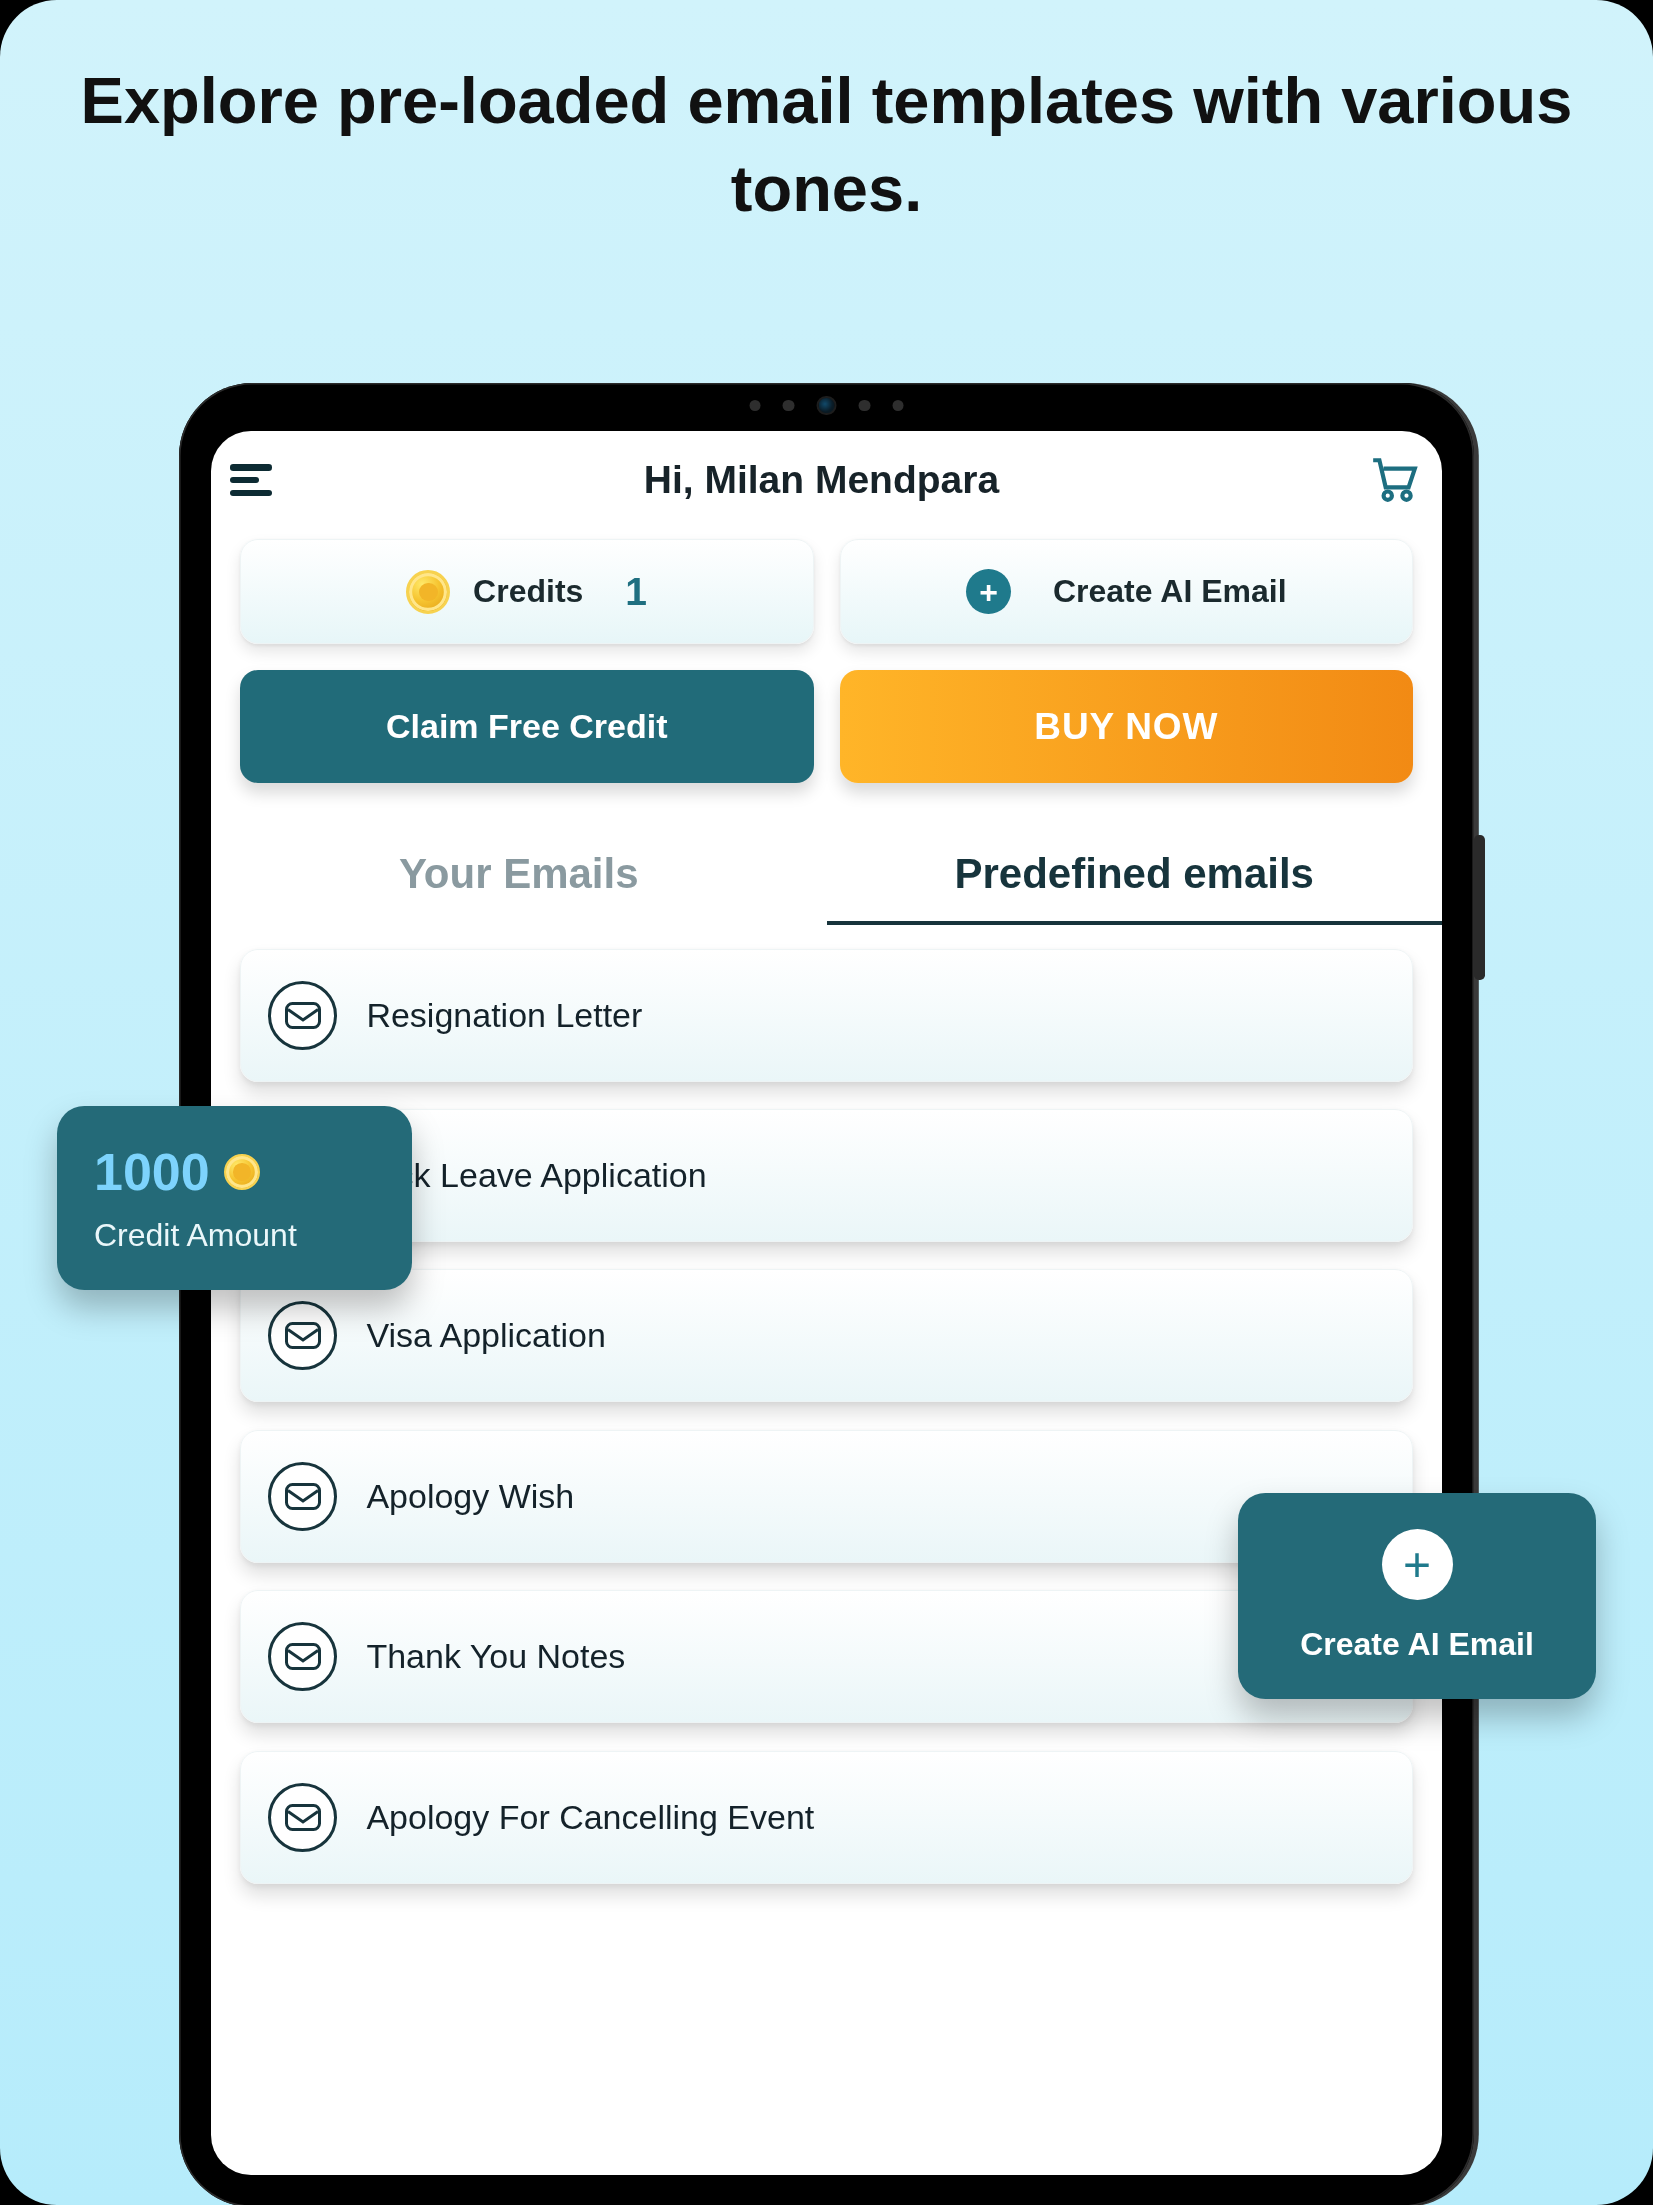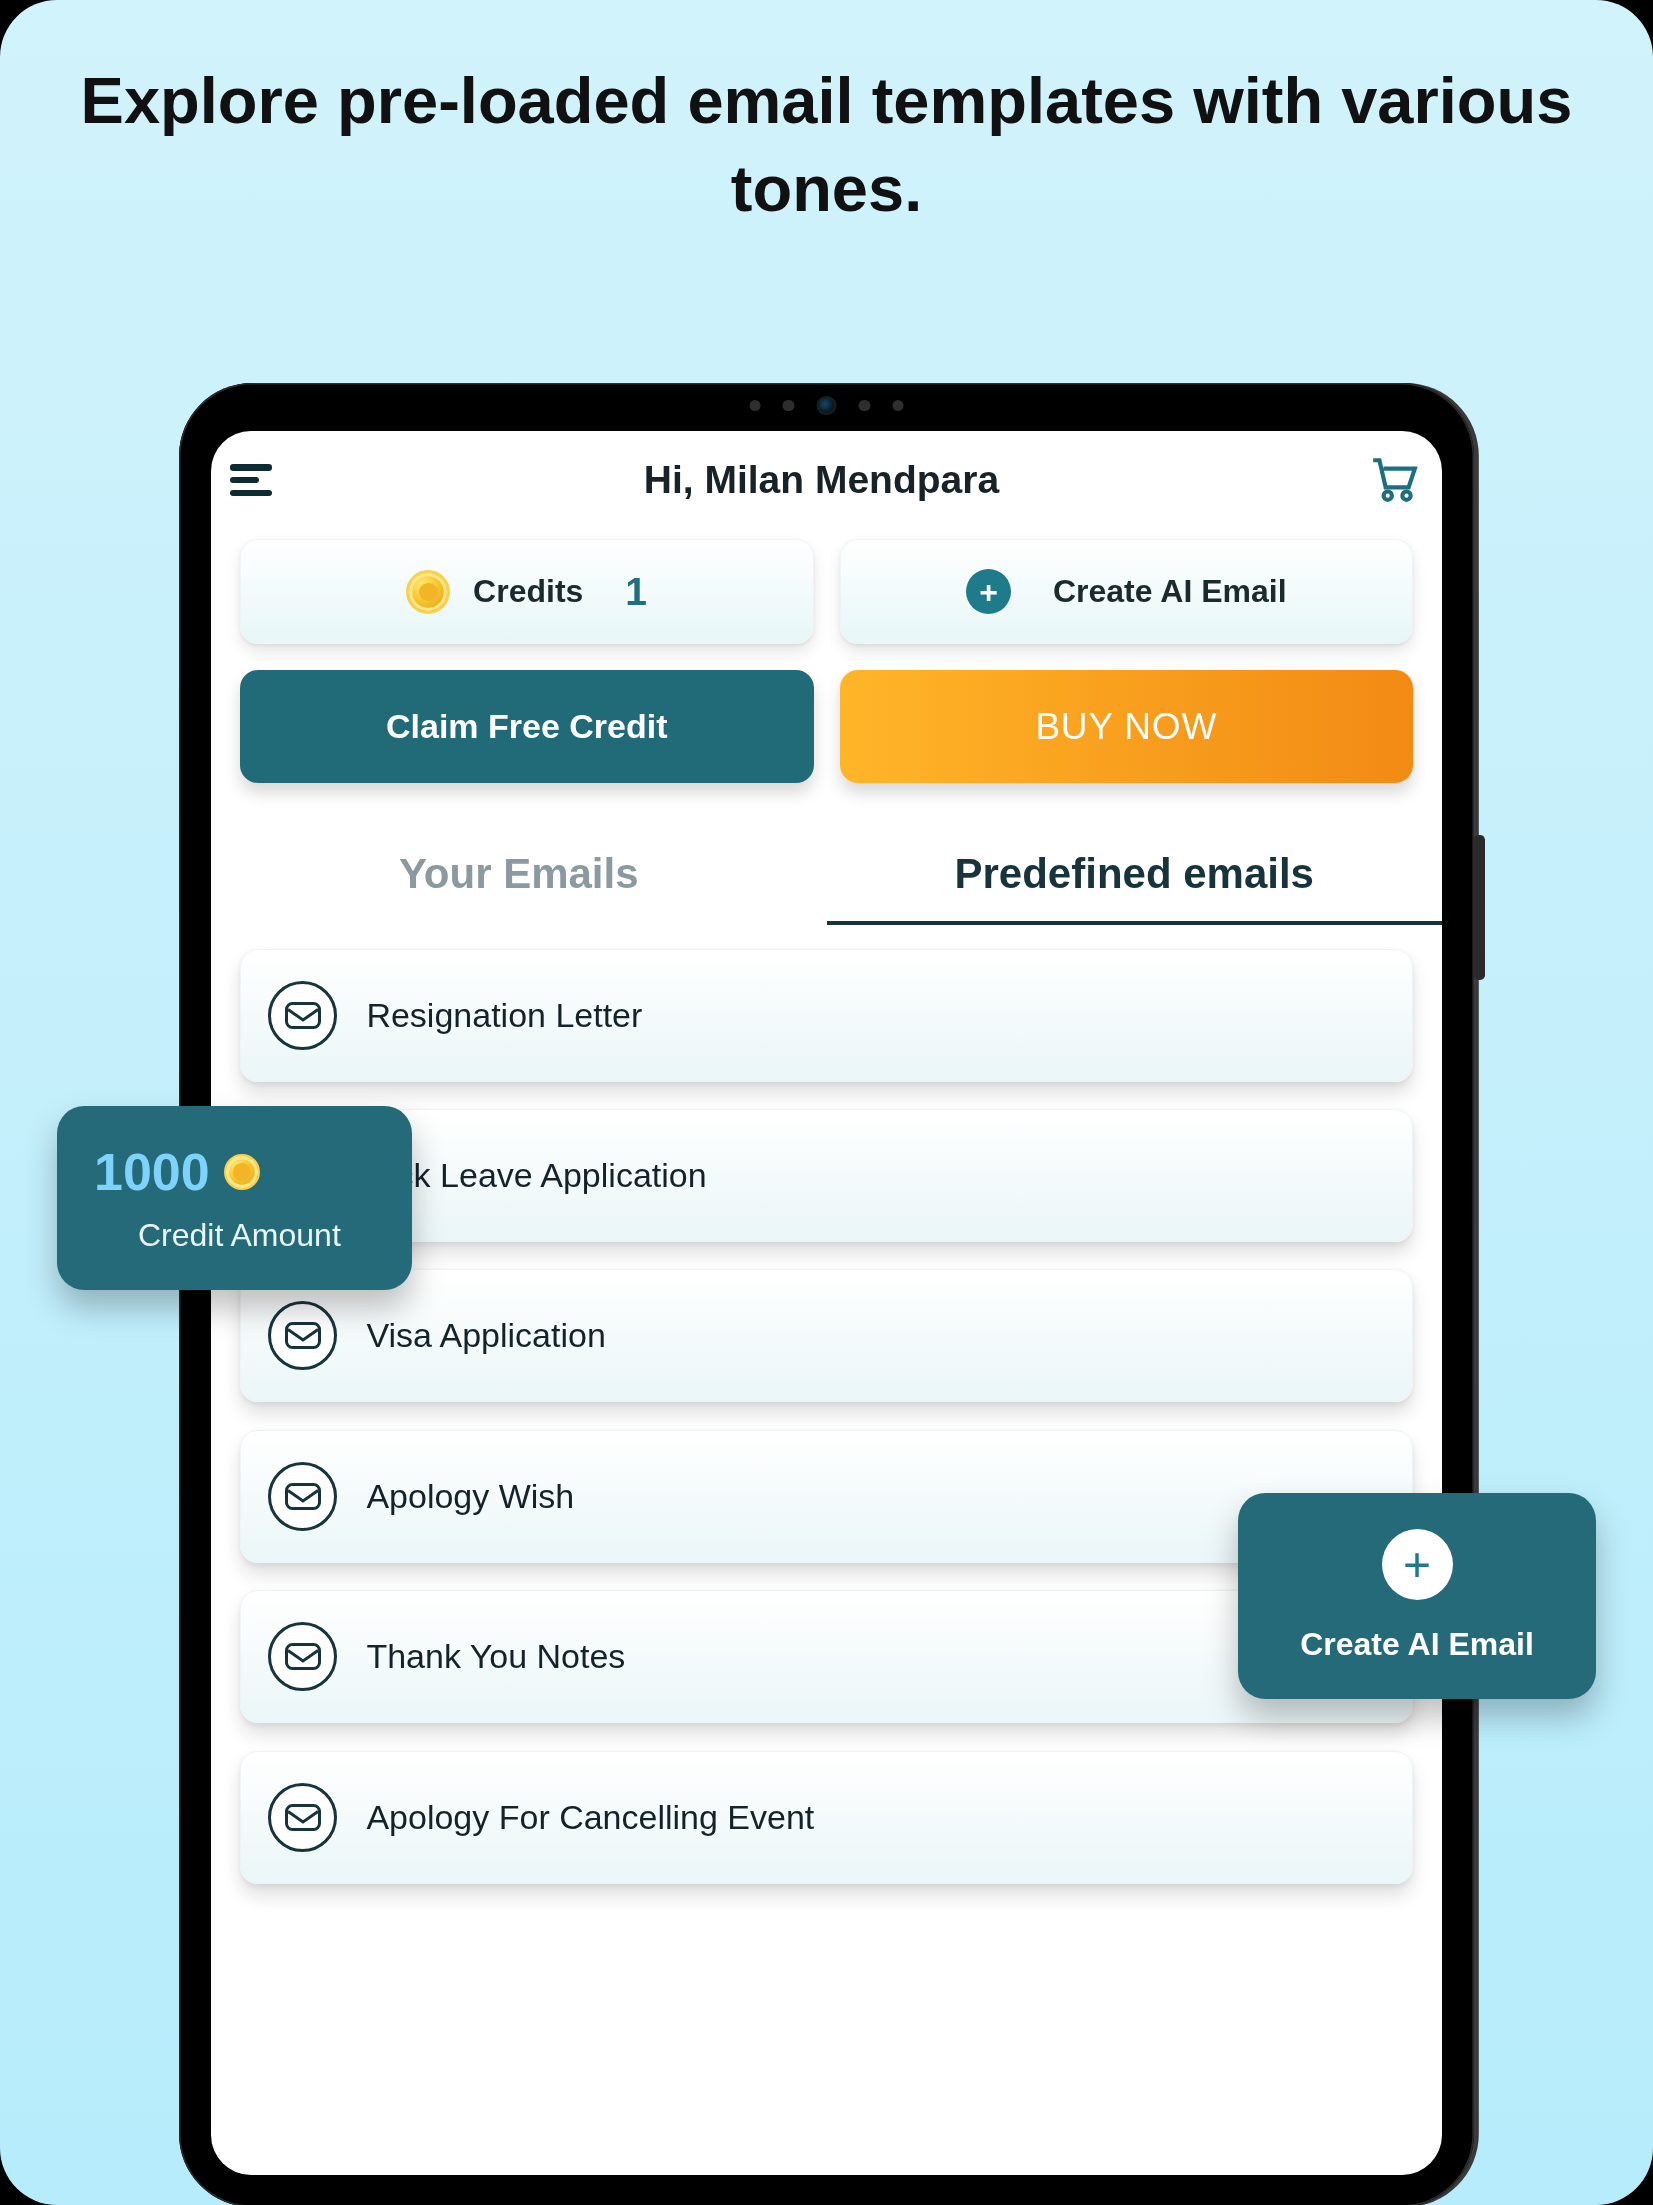--- a/index.html
+++ b/index.html
@@ -119,21 +119,21 @@
   }
   .plus-circle.white { background:#fff; color:#1f7a8c; width:71px; height:71px; font-size:48px; }
 
   .btnrow { display:grid; grid-template-columns:1fr 1fr; gap:26px; padding: 26px 29px 0 29px; }
   .btn {
     height:113px; border-radius:18px; display:flex; align-items:center; justify-content:center;
     font-size:34px; font-weight:600; color:#fff; cursor:pointer;
     box-shadow: 0 9.7px 16px rgba(0,0,0,.15);
   }
   .btn.teal { background:#216b79; }
-  .btn.orange { background: linear-gradient(90deg,#ffb528 0%, #f28a14 100%); letter-spacing:0.8px; font-weight:400; font-size:37px; }
+  .btn.orange { background: linear-gradient(90deg,#ffb528 0%, #f28a14 100%); letter-spacing:0.8px; font-weight:700; font-size:37px; }
 
   
   .tabs { display:flex; margin-top:44px; }
   .tab {
     flex:1; text-align:center; font-size:42px; font-weight:600; padding:22.6px 0;
     color:#8a9aa0; cursor:pointer;
   }
   .tab.active { color:#17343c; border-bottom:4px solid #17343c; }
 
   
@@ -158,21 +158,21 @@
   .callout {
     position:absolute;
     background:#246a78;
     border-radius:27.4px;
     color:#eaf7fa;
     box-shadow: 0 18px 32px rgba(0,0,0,.25);
     padding: 36px 37px;
   }
   .callout.left { left:57px; top:1106px; width:355px; }
   .callout.left .amount { font-size:52px; font-weight:800; color:#7dd3fc; display:flex; align-items:center; gap:14.5px; }
-  .callout.left .sub { font-size:32px; margin-top:14.5px;margin-left:44px; }
+  .callout.left .sub { font-size:32px; margin-top:14.5px; }
   .callout.right { right:57px; top:1493px; width:358px; display:flex; flex-direction:column; align-items:center; gap:26px; }
   .callout.right .txt { font-size:32px; font-weight:600; color:#fff; }
 
   .coin.sm { width:36px; height:36px; border-width:2.4px; }
   .coin.sm::after{ inset:7.3px; }
 </style>
 </head>
 <body>
 
 <div class="stage">

